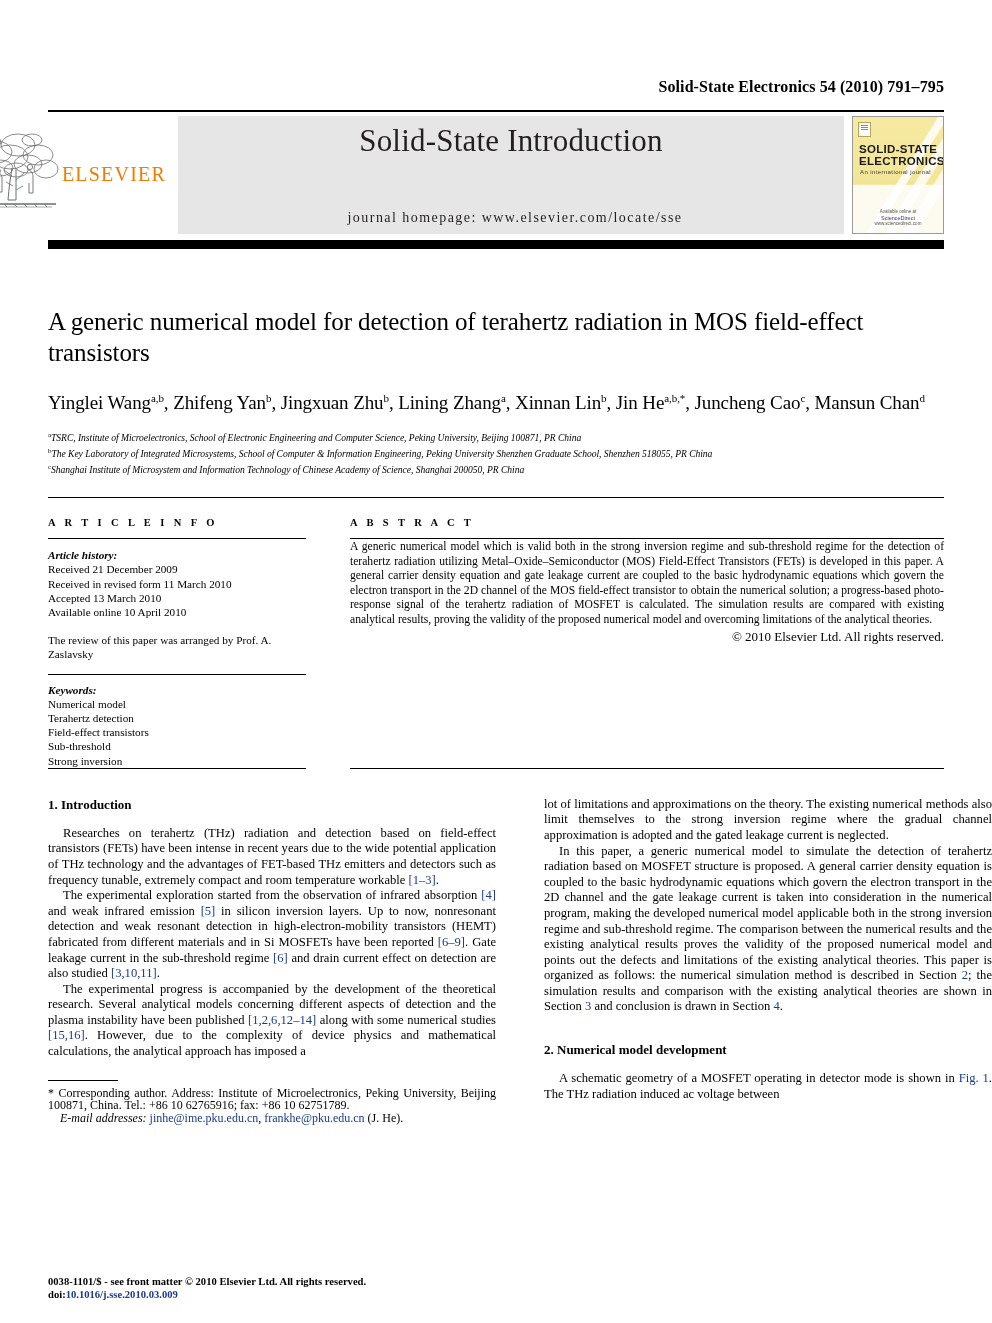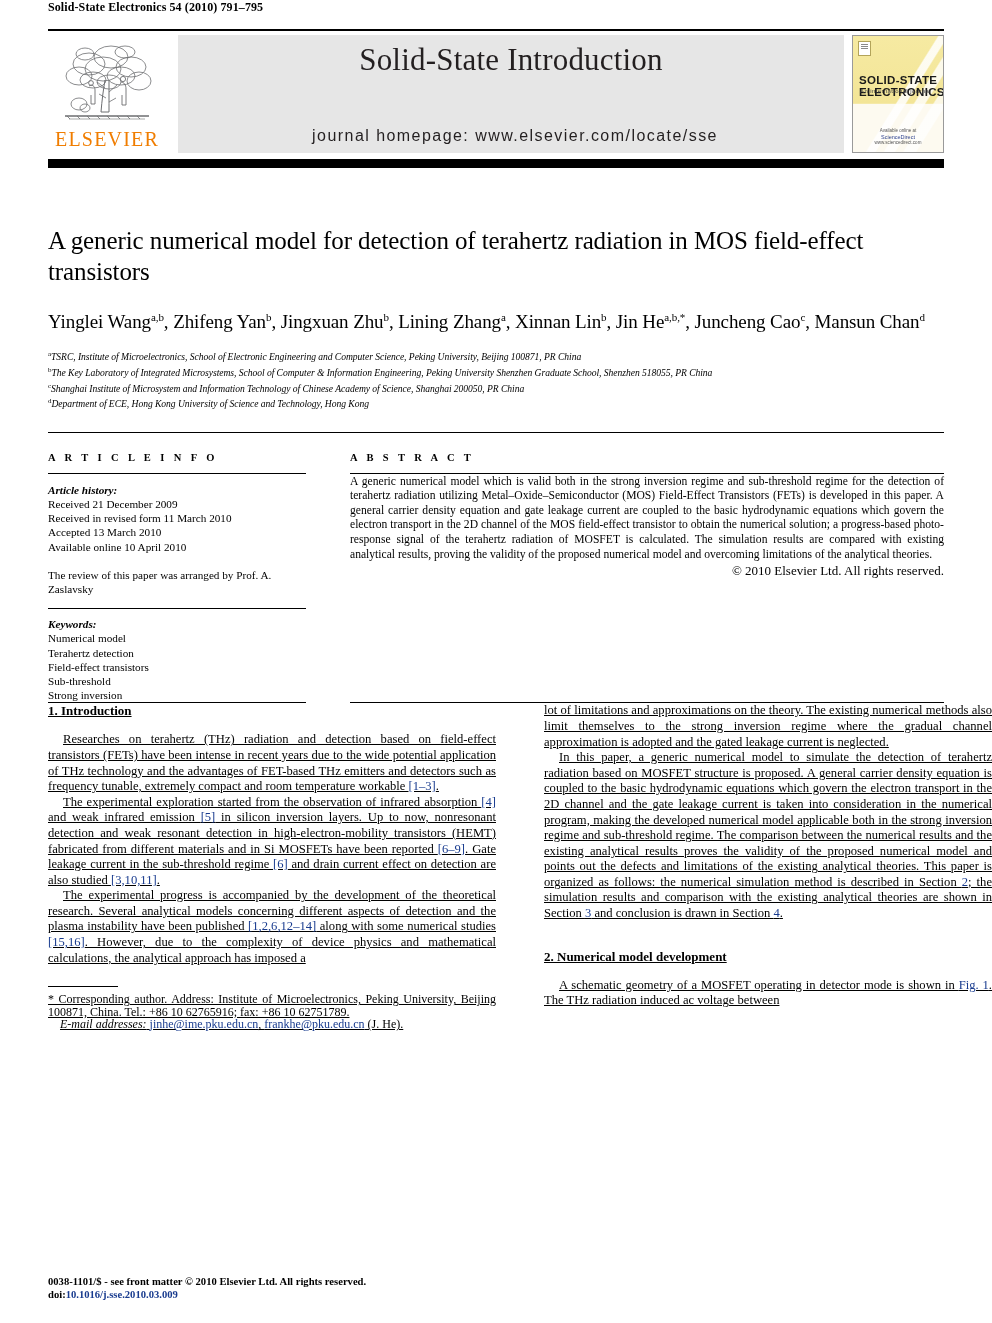--- a/index.html
+++ b/index.html
@@ -18,43 +18,43 @@
   .page {
     position: relative;
     width: 992px;
     height: 1323px;
     box-sizing: border-box;
     padding: 0 48px;
   }
 
   
   .running-head {
-    text-align: left;
+    text-align: right;
     font-family: "Liberation Serif", serif;
     font-weight: bold;
-    font-size: 12px;
+    font-size: 16px;
     letter-spacing: .1px;
+    padding-top: 78px;
   }
 
   
   .masthead-rule {
     border-top: 2px solid #000;
     margin-top: 14px;
   }
   .masthead {
     display: flex;
     align-items: stretch;
     height: 118px;
     margin-top: 4px;
   }
   .elsevier-logo {
     width: 118px;
     flex: 0 0 118px;
     display: flex;
-    flex-direction: column;
     align-items: center;
     justify-content: flex-end;
     padding-bottom: 4px;
   }
   .tree-wrap { width: 96px; height: 86px; }
   .elsevier-word {
     font-family: "Liberation Serif", serif;
     font-size: 20px;
     letter-spacing: 1.2px;
     color: #f07d00;
@@ -79,22 +79,22 @@
   }
   .science-direct { color: #3a53a4; }
   .journal-title {
     font-family: "Liberation Serif", serif;
     font-size: 31px;
     color: #231f20;
     letter-spacing: .2px;
     line-height: 1;
   }
   .homepage-line {
-    font-family: Liberation Sans, sans-serif;
-    font-size: 16px;
+    font-family: Liberation Serif, serif;
+    font-size: 14px;
     color: #231f20;
     letter-spacing: 1.45px;
     padding-left: 8px;
   }
   .cover-thumb {
     flex: 0 0 92px;
     width: 92px;
     height: 118px;
     border: 1px solid #9a9a9a;
     position: relative;
@@ -119,21 +119,21 @@
     border: 1px solid #b3a45a;
     box-sizing: border-box;
   }
   .cover-elsevier-mark::after{
     content:"";
     position:absolute; left:2px; top:2px; right:2px; bottom:5px;
     background: repeating-linear-gradient(180deg,#8a8a8a 0 1px,transparent 1px 2px);
   }
   .cover-title {
     position: absolute;
-    left: 6px; top: 38px; right: 4px;
+    left: 6px; top: 26px; right: 4px;
     font-family: "Liberation Sans", sans-serif;
     font-weight: bold;
     font-size: 11.5px;
     line-height: 12px;
     color: #1a1a1a;
     letter-spacing: .3px;
   }
   .cover-sub {
     position: absolute;
     left: 7px; top: 52px;
@@ -235,21 +235,21 @@
     line-height: 15px;
     margin-top: 1px;
   }
   .rules-row { display: flex; }
   .rules-row .r1 { width: 258px; flex:0 0 258px; border-top: 1px solid #000; margin-right: 44px;}
   .rules-row .r2 { flex: 1 1 auto; border-top: 1px solid #000; }
 
   
   .body-cols {
     display: flex;
-    text-decoration: underline;
+    margin-top: 28px;
   }
   .bcol { width: 448px; flex: 0 0 448px; }
   .bcol.first { margin-right: 48px; }
   h2.sec-title {
     font-family: "Liberation Serif", serif;
     font-weight: bold;
     font-size: 13px;
     margin: 0 0 13px 0;
   }
   h2.sec-title.spaced { margin-top: 27px; }
@@ -368,21 +368,20 @@
 
   <div class="title-block">
     <h1 class="paper-title">A generic numerical model for detection of terahertz radiation in MOS field-effect transistors</h1>
 
     <div class="authors">Yinglei Wang<sup>a,b</sup>, Zhifeng Yan<sup>b</sup>, Jingxuan Zhu<sup>b</sup>, Lining Zhang<sup>a</sup>, Xinnan Lin<sup>b</sup>, Jin He<sup>a,b,</sup><sup>*</sup>, Juncheng Cao<sup>c</sup>, Mansun Chan<sup>d</sup></div>
 
     <div class="affils">
       <div class="affil"><sup>a</sup><span>TSRC, Institute of Microelectronics, School of Electronic Engineering and Computer Science, Peking University, Beijing 100871, PR China</span></div>
       <div class="affil"><sup>b</sup><span>The Key Laboratory of Integrated Microsystems, School of Computer &amp; Information Engineering, Peking University Shenzhen Graduate School, Shenzhen 518055, PR China</span></div>
       <div class="affil"><sup>c</sup><span>Shanghai Institute of Microsystem and Information Technology of Chinese Academy of Science, Shanghai 200050, PR China</span></div>
-      <div class="affil"><sup>d</sup><span>Department of ECE, Hong Kong University of Science and Technology, Hong Kong</span></div>
     </div>
   </div>
 
   <div class="info-rule"></div>
 
   <div class="two-col-head">
 
     <div class="col-left">
       <div class="sec-label">A R T I C L E   I N F O</div>
       <div class="thin-rule"></div>

